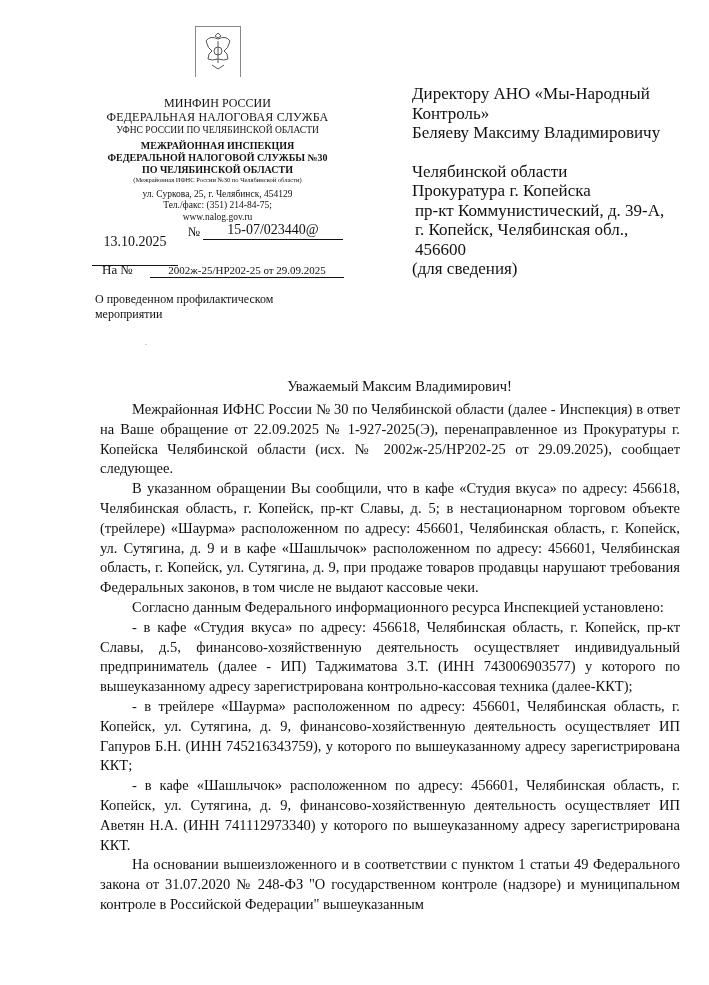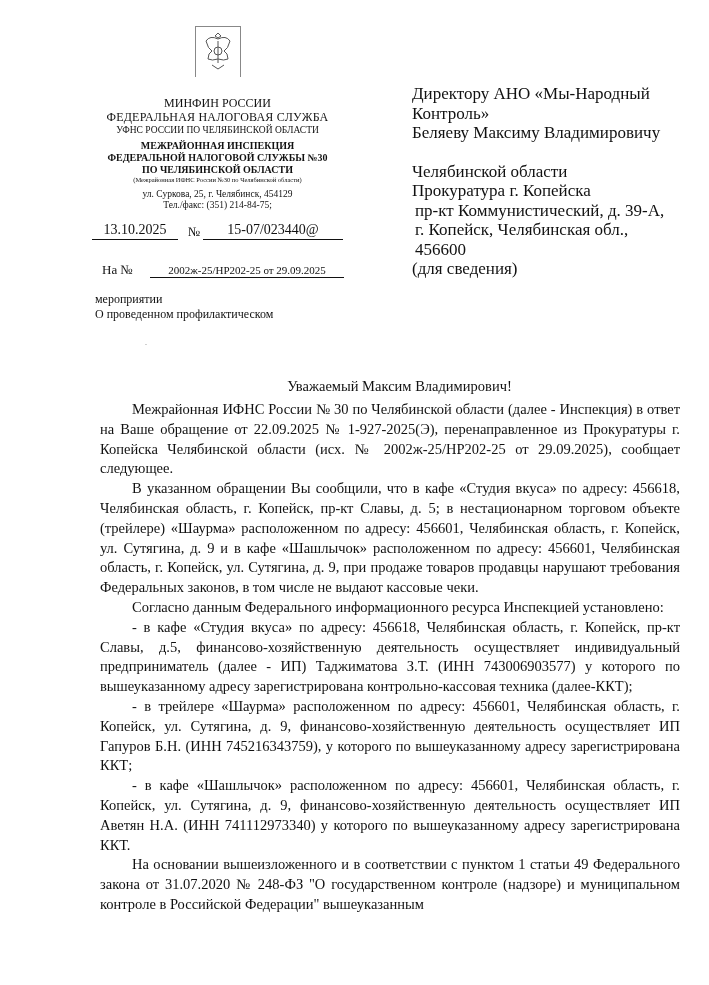--- a/index.html
+++ b/index.html
@@ -7,21 +7,21 @@
     .abs { position: absolute; }
     .emblem { left: 195px; top: 26px; width: 44px; height: 50px; border: 1px solid #888; border-bottom: none; }
     .emblem svg { display: block; }
     .hdr { left: 90px; width: 255px; text-align: center; line-height: 1.2; }
     .hdr .l1 { font-size: 12px; }
     .hdr .l2 { font-size: 12px; letter-spacing: 0.2px; }
     .hdr .l3 { font-size: 9.5px; }
     .hdr .b { font-size: 10px; font-weight: bold; }
     .hdr .sm { font-size: 6.5px; }
     .hdr .addr { font-size: 9.5px; }
-    .reg-date { left: 92px; top: 222px; width: 86px; border-bottom: 1px solid #111; font-size: 14px; text-align: center; padding-bottom: 1px; }
+    .reg-date { left: 92px; top: 234px; width: 86px; border-bottom: 1px solid #111; font-size: 14px; text-align: center; padding-bottom: 15px; }
     .reg-no-label { left: 188px; top: 224px; font-size: 13px; }
     .reg-no { left: 203px; top: 222px; width: 140px; border-bottom: 1px solid #111; font-size: 14px; text-align: center; padding-bottom: 1px; }
     .ref-label { left: 102px; top: 262px; font-size: 13px; }
     .ref-val { left: 150px; top: 264px; width: 194px; border-bottom: 1px solid #111; font-size: 11px; text-align: center; padding-bottom: 1px; }
     .subject { left: 95px; top: 292px; width: 220px; font-size: 12px; line-height: 15px; }
     .dot { left: 145px; top: 338px; font-size: 8px; color: #666; }
     .recip { left: 412px; top: 84px; width: 270px; font-size: 17px; line-height: 19.5px; }
     .recip .gap { height: 19px; }
     .recip .ind { padding-left: 3px; }
     .greet { left: 0; width: 709px; top: 378px; text-align: center; font-size: 14.5px; padding-left: 90px; box-sizing: border-box; }
@@ -48,32 +48,33 @@
   <div class="l2">ФЕДЕРАЛЬНАЯ НАЛОГОВАЯ СЛУЖБА</div>
   <div class="l3">УФНС РОССИИ ПО ЧЕЛЯБИНСКОЙ ОБЛАСТИ</div>
   <div style="height:4px"></div>
   <div class="b">МЕЖРАЙОННАЯ  ИНСПЕКЦИЯ</div>
   <div class="b">ФЕДЕРАЛЬНОЙ НАЛОГОВОЙ СЛУЖБЫ  №30</div>
   <div class="b">ПО ЧЕЛЯБИНСКОЙ ОБЛАСТИ</div>
   <div class="sm">(Межрайонная ИФНС России №30 по Челябинской области)</div>
   <div style="height:5px"></div>
   <div class="addr">ул. Суркова, 25, г. Челябинск, 454129</div>
   <div class="addr">Тел./факс: (351) 214-84-75;</div>
+  <div class="addr">www.nalog.gov.ru</div>
 </div>
 
 <div class="abs reg-date">13.10.2025</div>
 <div class="abs reg-no-label">№</div>
 <div class="abs reg-no">15-07/023440@</div>
 
 <div class="abs ref-label">На №</div>
 <div class="abs ref-val">2002ж-25/НР202-25 от 29.09.2025</div>
 
 <div class="abs subject">
+  <div>О проведенном профилактическом</div>
   <div>мероприятии</div>
-  <div>О проведенном профилактическом</div>
 </div>
 <div class="abs dot">.</div>
 
 <div class="abs recip">
   <div>Директору АНО «Мы-Народный</div>
   <div>Контроль»</div>
   <div>Беляеву Максиму Владимировичу</div>
   <div class="gap"></div>
   <div>Челябинской области</div>
   <div>Прокуратура г. Копейска</div>

